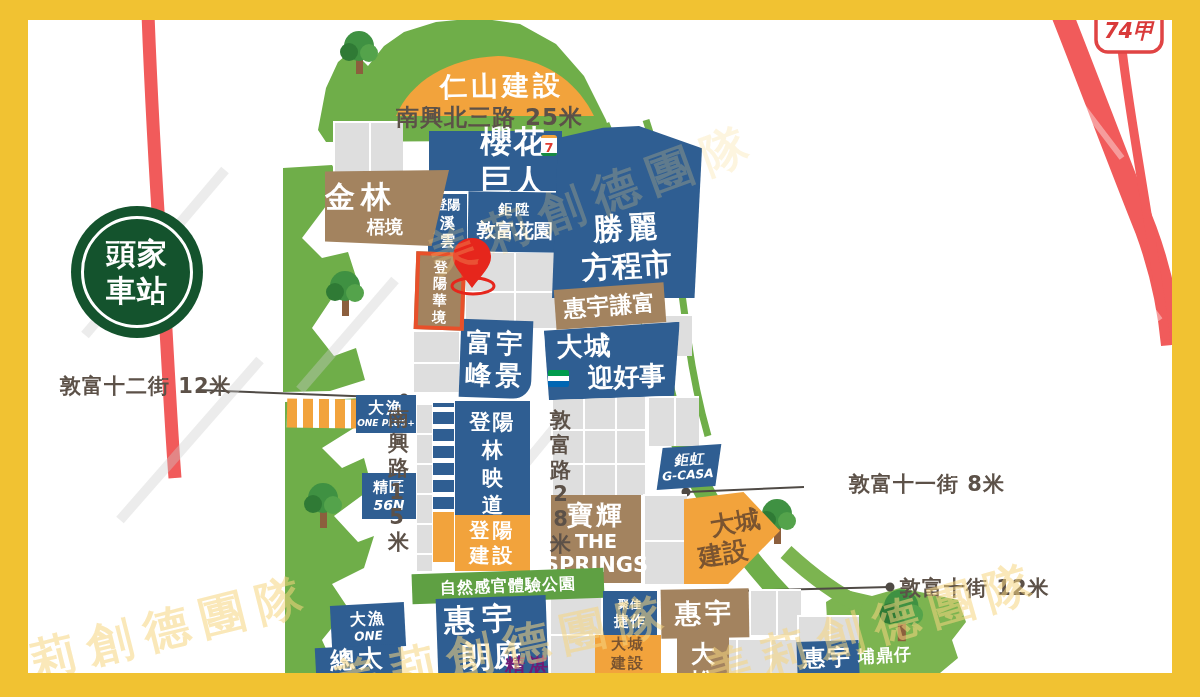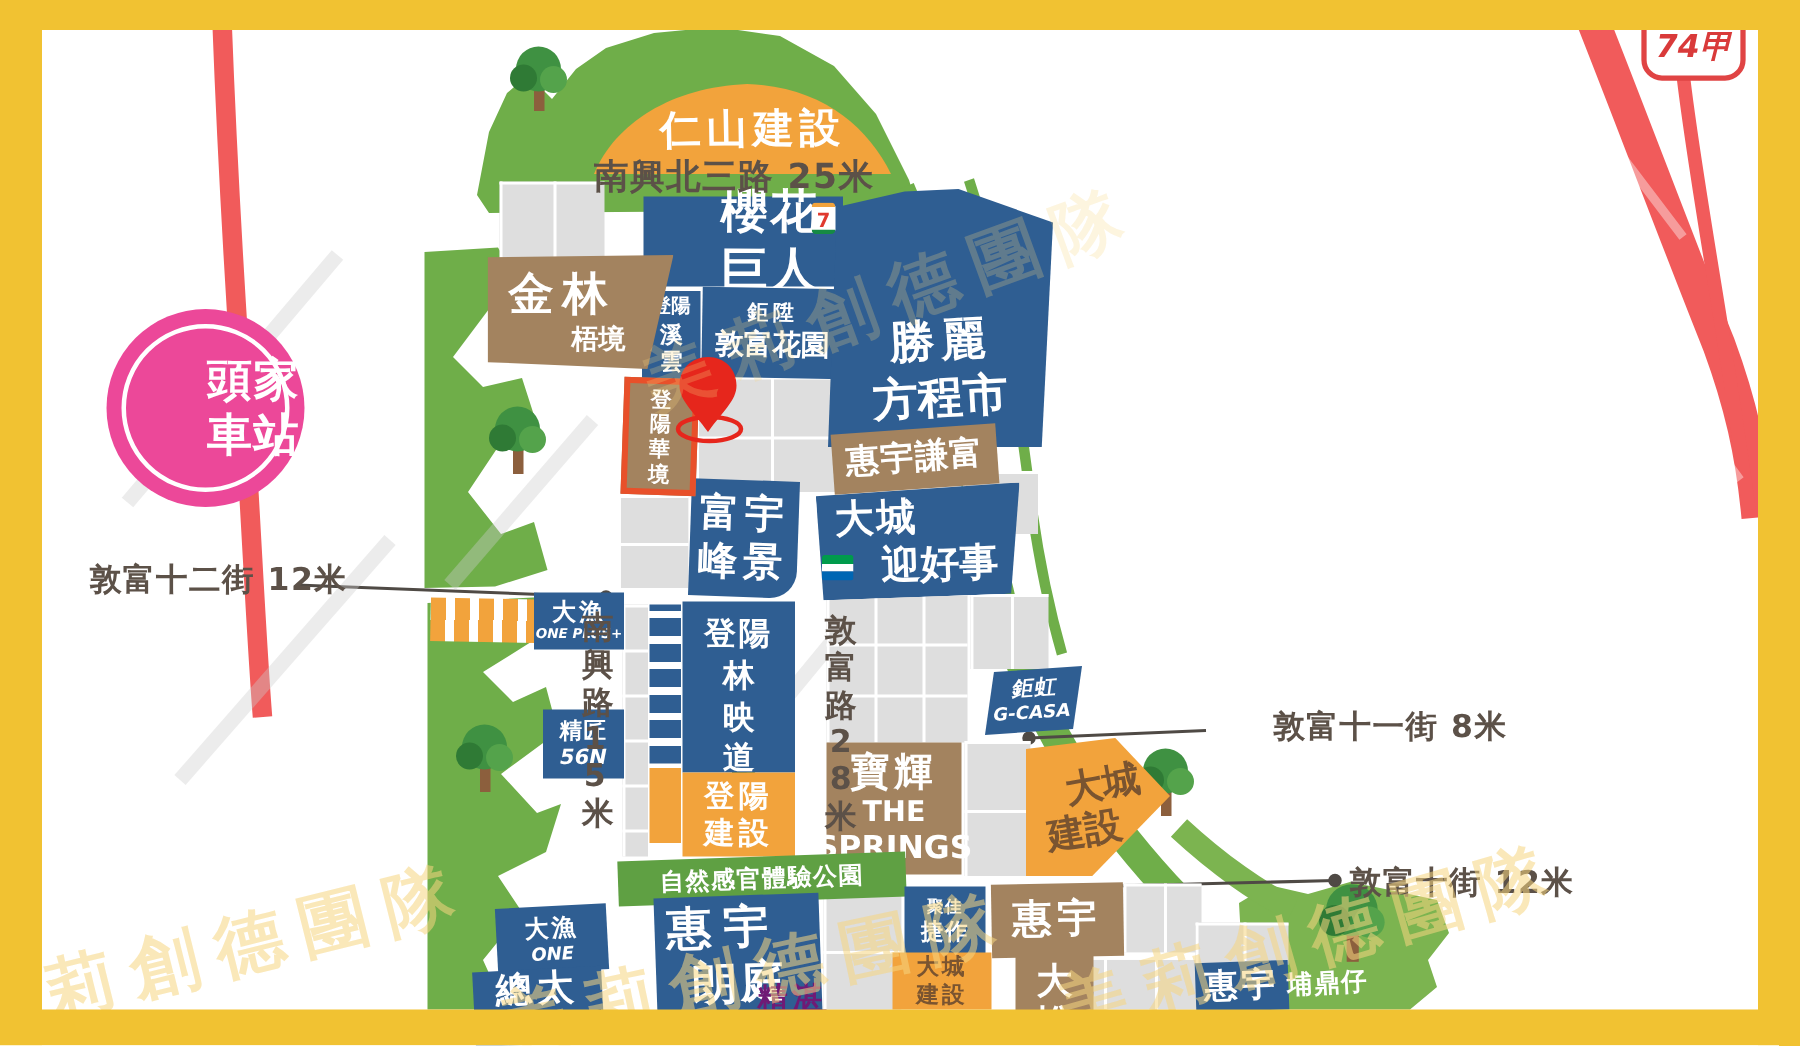--- a/index.html
+++ b/index.html
@@ -139,21 +139,21 @@
   <div class="blk blue" style="left:428px;top:194px;width:39px;height:64px;justify-content:flex-start;padding-top:3px;">
     <span style="font-size:13px;">登陽</span>
     <span class="vtext" style="font-size:15px;width:16px;">溪雲</span>
   </div>
 
   <div class="blk blue" style="left:468px;top:192px;width:94px;height:60px;transform:rotate(1deg);">
     <span style="font-size:14px;letter-spacing:3px;">鉅陞</span>
     <span style="font-size:19px;">敦富花園</span>
   </div>
 
-  <div class="blk brown" style="left:325px;top:170px;width:124px;height:76px;clip-path:polygon(0 2%,100% 0,86% 100%,0 94%);align-items:flex-start;padding-left:14px;">
+  <div class="blk brown" style="left:325px;top:170px;width:124px;height:76px;clip-path:polygon(0 2%,100% 0,86% 100%,0 94%);align-items:flex-start;">
     <span style="font-size:30px;letter-spacing:6px;">金林</span>
     <span style="font-size:18px;margin-left:42px;">梧境</span>
   </div>
 
   <div class="blk brown" style="left:415px;top:252px;width:50px;height:78px;border:4px solid #E8502A;transform:rotate(2deg);z-index:4;">
     <span class="vtext" style="font-size:14px;width:15px;">登陽華境</span>
   </div>
 
   <svg class="abs" width="52" height="62" viewBox="0 0 52 62" style="left:446px;top:236px;z-index:5;">
     <ellipse cx="27" cy="50" rx="21" ry="8" fill="none" stroke="#E6261C" stroke-width="3"></ellipse>
@@ -270,21 +270,21 @@
   <div class="roadlbl note" style="left:60px;top:372px;"><span>敦富十二街 12米</span></div>
   <div class="roadlbl vroad" style="left:388px;top:404px;width:18px;font-size:21px;">
       <span class="vtext" style="width:18px;display:block;">南興路15米</span>
     </div>
   <div class="roadlbl vroad" style="left:518px;top:406px;width:22px;font-size:21px;">
       <span class="vtext" style="width:22px;display:block;margin-left:32px;">敦富路28米</span>
     </div>
   <div class="roadlbl note" style="left:812px;top:470px;margin-left:37px;"><span>敦富十一街 8米</span></div>
   <div class="roadlbl note" style="left:900px;top:574px;"><span>敦富十街 12米</span></div>
 
-  <div class="abs" style="left:71px;top:206px;width:132px;height:132px;border-radius:50%;background:#ec4899;z-index:4;display:flex;align-items:center;justify-content:flex-end;">
+  <div class="abs" style="left:71px;top:206px;width:132px;height:132px;border-radius:50%;background:#14532d;z-index:4;display:flex;align-items:center;justify-content:center;">
     <div class="abs" style="left:10px;top:10px;right:10px;bottom:10px;border:3px solid #fff;border-radius:50%;"></div>
     <div style="width:68px;color:#fff;font-size:30px;line-height:1.25;letter-spacing:1px;word-break:break-all;text-align:center;"><span>頭家車站</span></div>
   </div>
 
   <div class="wm" style="left:-30px;top:604px;transform:rotate(-14deg);"><span>美莉創德團隊</span></div>
   <div class="wm" style="left:330px;top:618px;transform:rotate(-12deg);"><span>美莉創德團隊</span></div>
   <div class="wm" style="left:700px;top:596px;transform:rotate(-16deg);"><span>美莉創德團隊</span></div>
   <div class="wm" style="left:420px;top:168px;transform:rotate(-20deg);opacity:0.45;"><span>美莉創德團隊</span></div>
 
   <div class="frame" style="left:0;top:0;width:1200px;height:20px;"></div>

